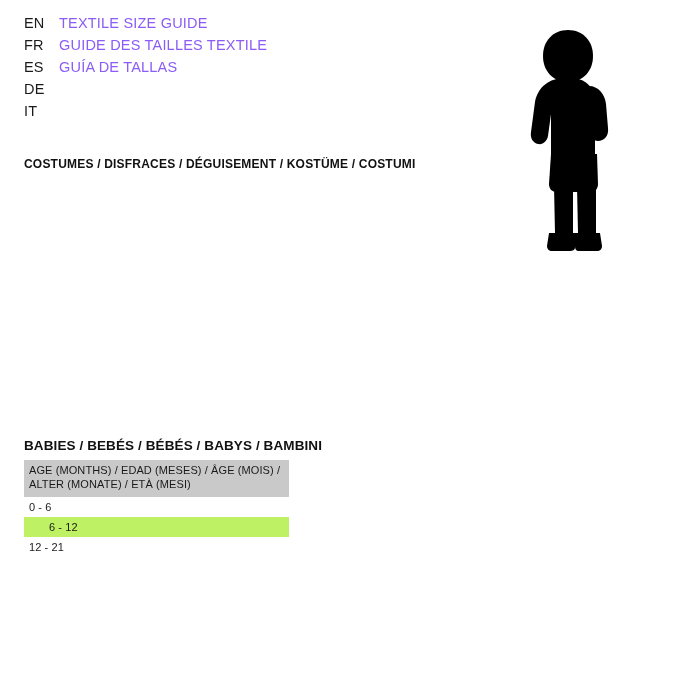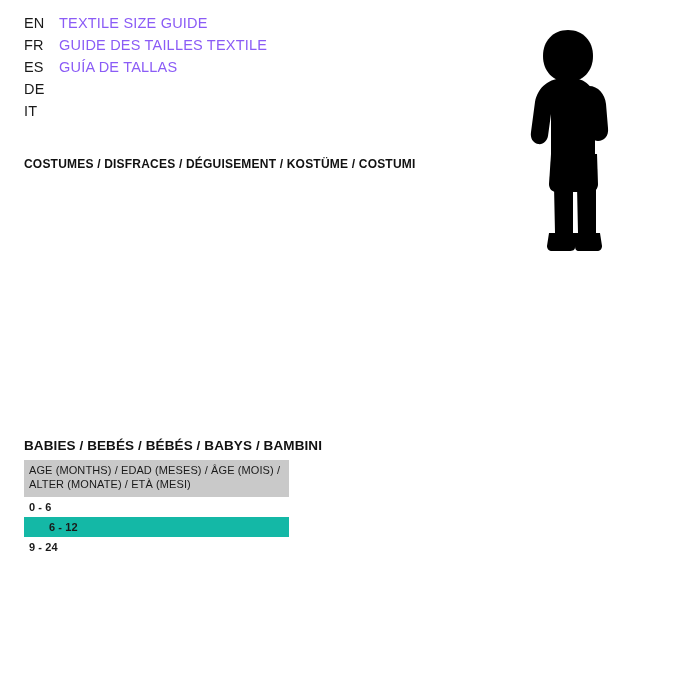--- a/index.html
+++ b/index.html
@@ -96,24 +96,23 @@
     font-weight: normal;
     text-align: left;
     padding: 4px 5px 5px 5px;
     line-height: 1.25;
     letter-spacing: 0.1px;
   }
   .size-table td {
     padding: 3px 5px 3px 5px;
     line-height: 1.3;
     letter-spacing: 0.1px;
-    font-weight: bold;
   }
   .size-table tr.shaded td {
-    background: #14b8a6;
+    background: #bef264;
     padding-left: 25px;
   }
   .size-table tr.plain td {
     background: #ffffff;
   }
 </style>
 </head>
 <body>
 
 <div class="page">
@@ -207,19 +206,19 @@
         </tr>
       </thead>
       <tbody>
         <tr class="plain">
           <td>0 - 6</td>
         </tr>
         <tr class="shaded">
           <td>6 - 12</td>
         </tr>
         <tr class="plain">
-          <td>9 - 24</td>
+          <td>12 - 21</td>
         </tr>
       </tbody>
     </table>
   </div>
 
 </div>
 
 </body></html>

